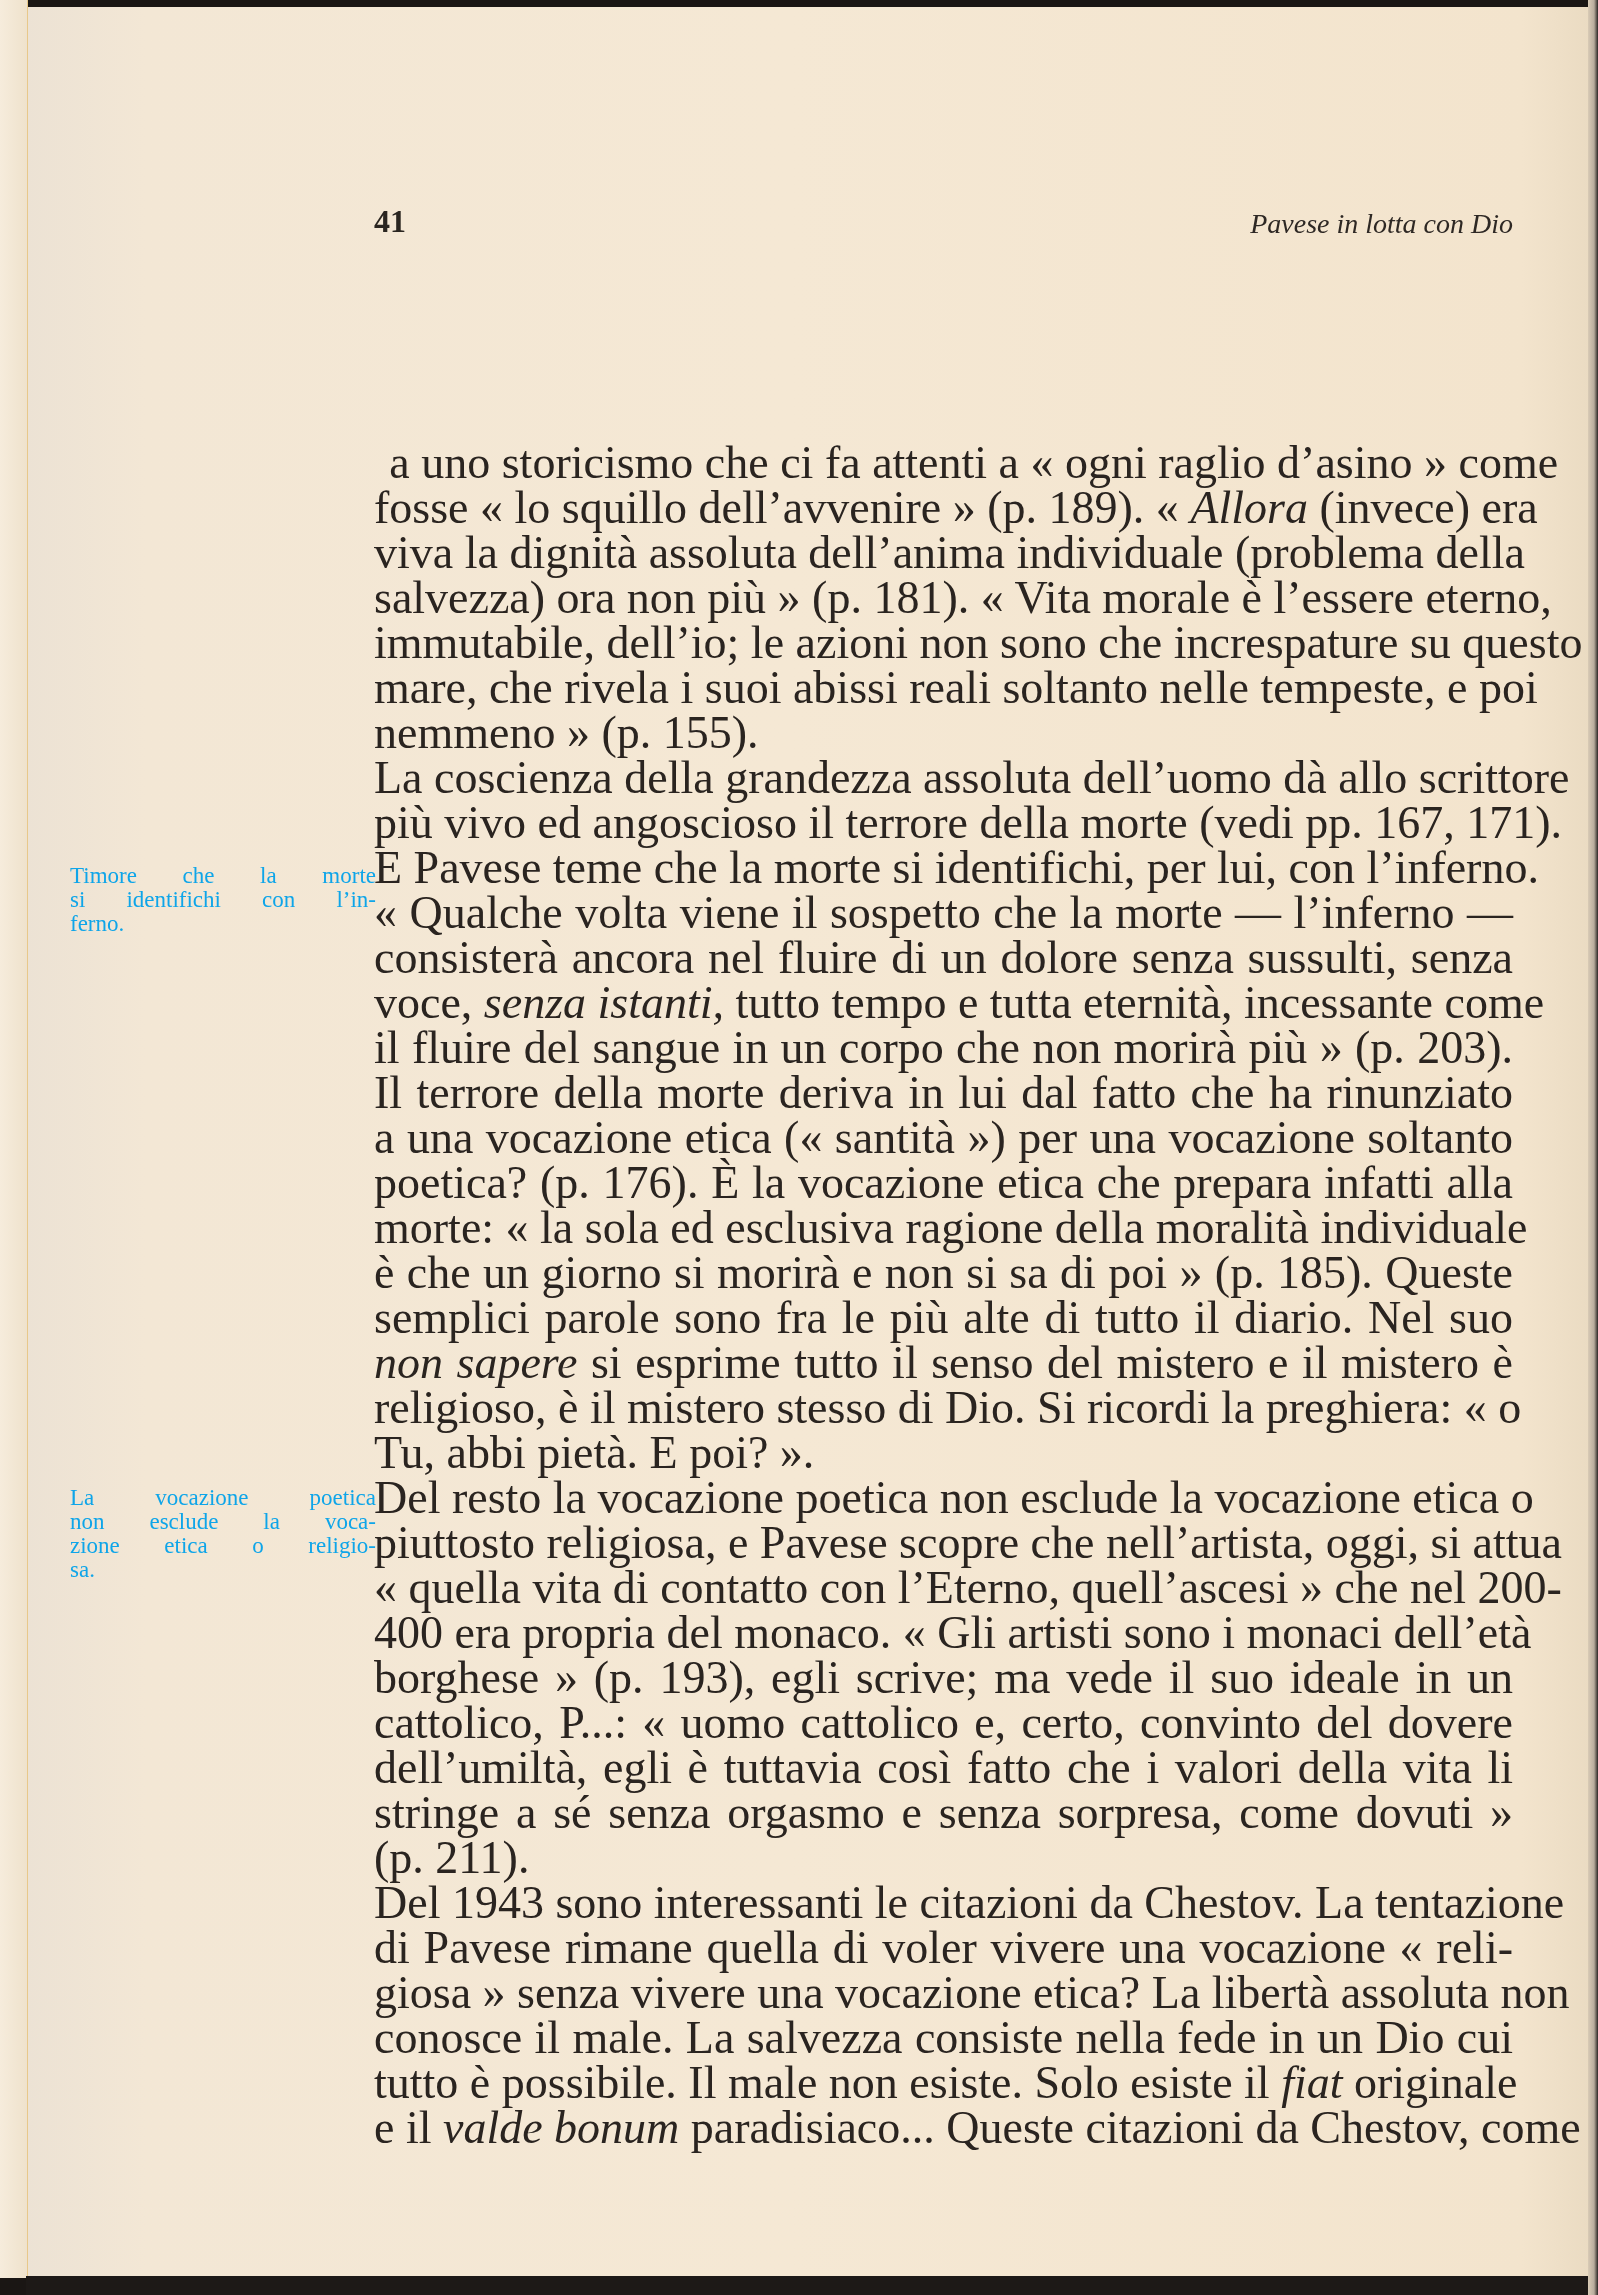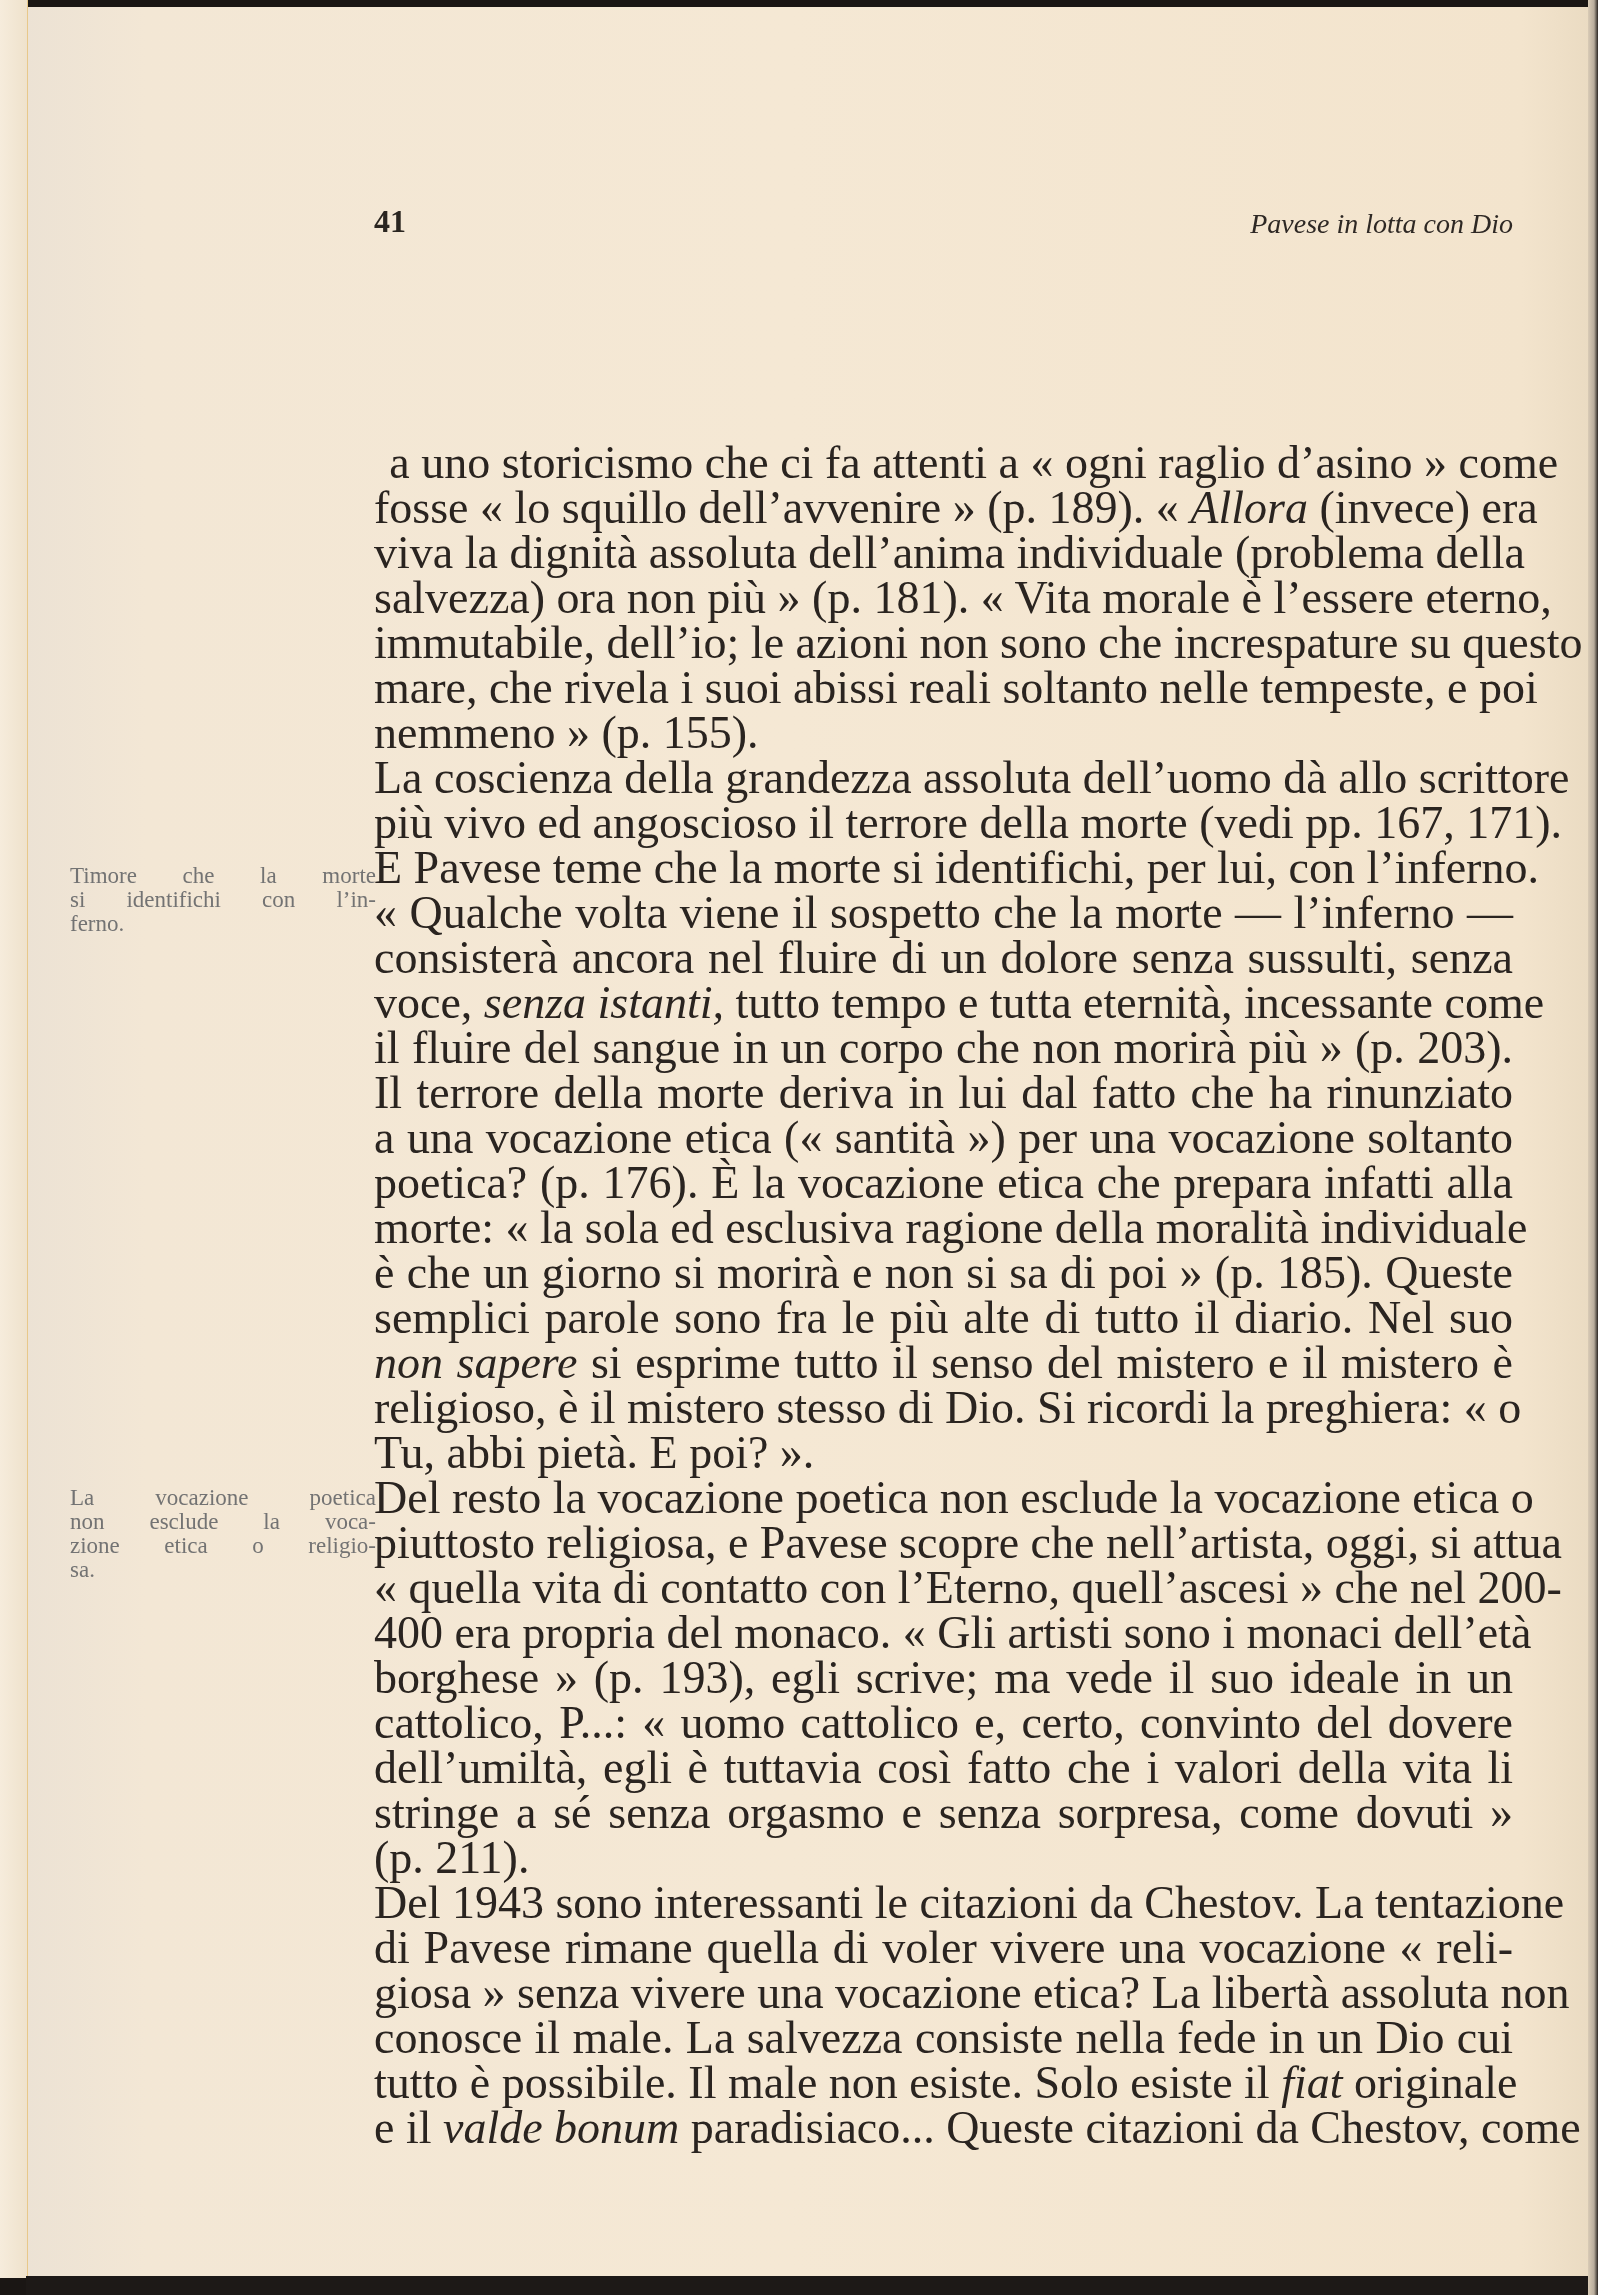--- a/index.html
+++ b/index.html
@@ -42,21 +42,21 @@
     position: absolute; left: 374px; top: 440px; width: 1139px;
     font-size: 46px; line-height: 45px; color: #2a2420;
     text-align: justify;
   }
   .line { display: block; text-align: justify; text-align-last: justify; white-space: nowrap; }
   .line.last { text-align-last: left; }
   .line.first-indent { padding-left: 15.3px; }
   .it { font-style: italic; }
   .margin-note {
     position: absolute; left: 70px; width: 306px;
-    font-size: 23px; line-height: 24px; color: #737373;
+    font-size: 23px; line-height: 24px; color: #0ea5e9;
   }
   .margin-note .line { text-align-last: justify; }
   .margin-note .line.last { text-align-last: left; }
   .note-1 { top: 864px; }
   .note-2 { top: 1486px; }
 </style>
 </head>
 <body>
 
 <div class="page"></div>

